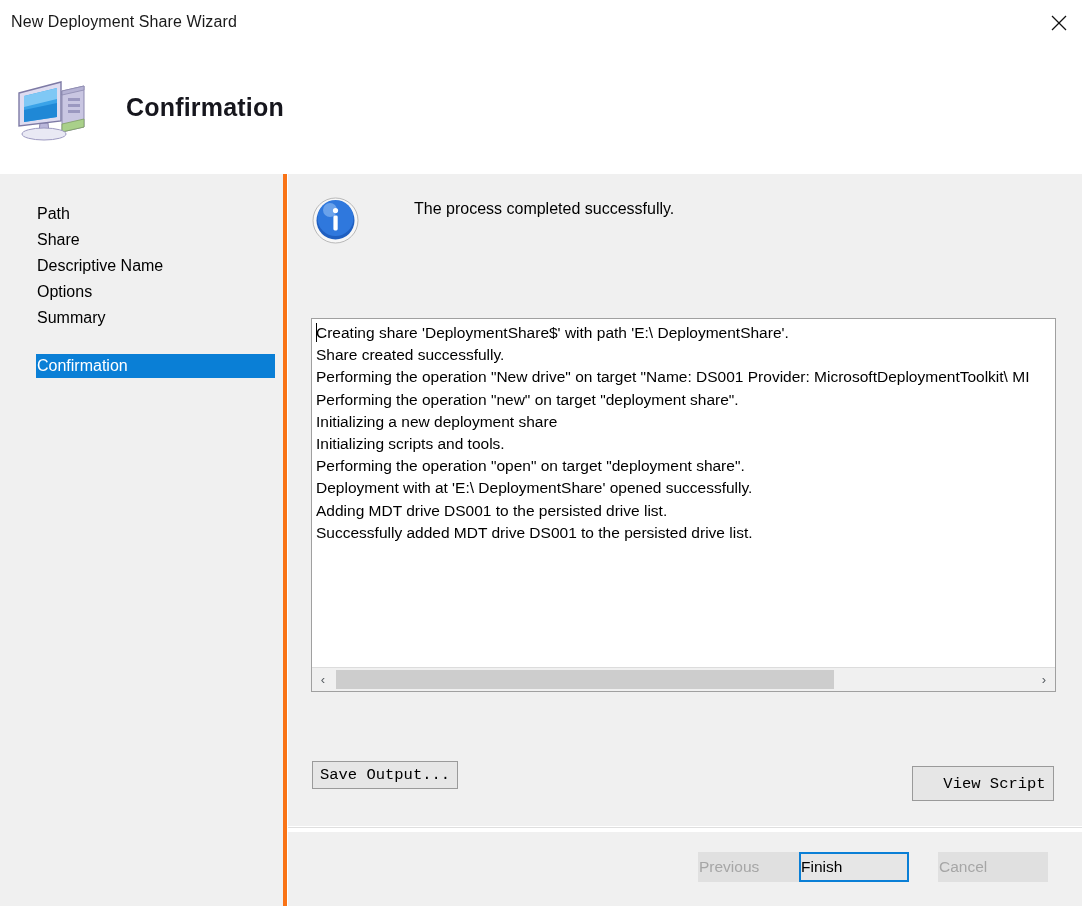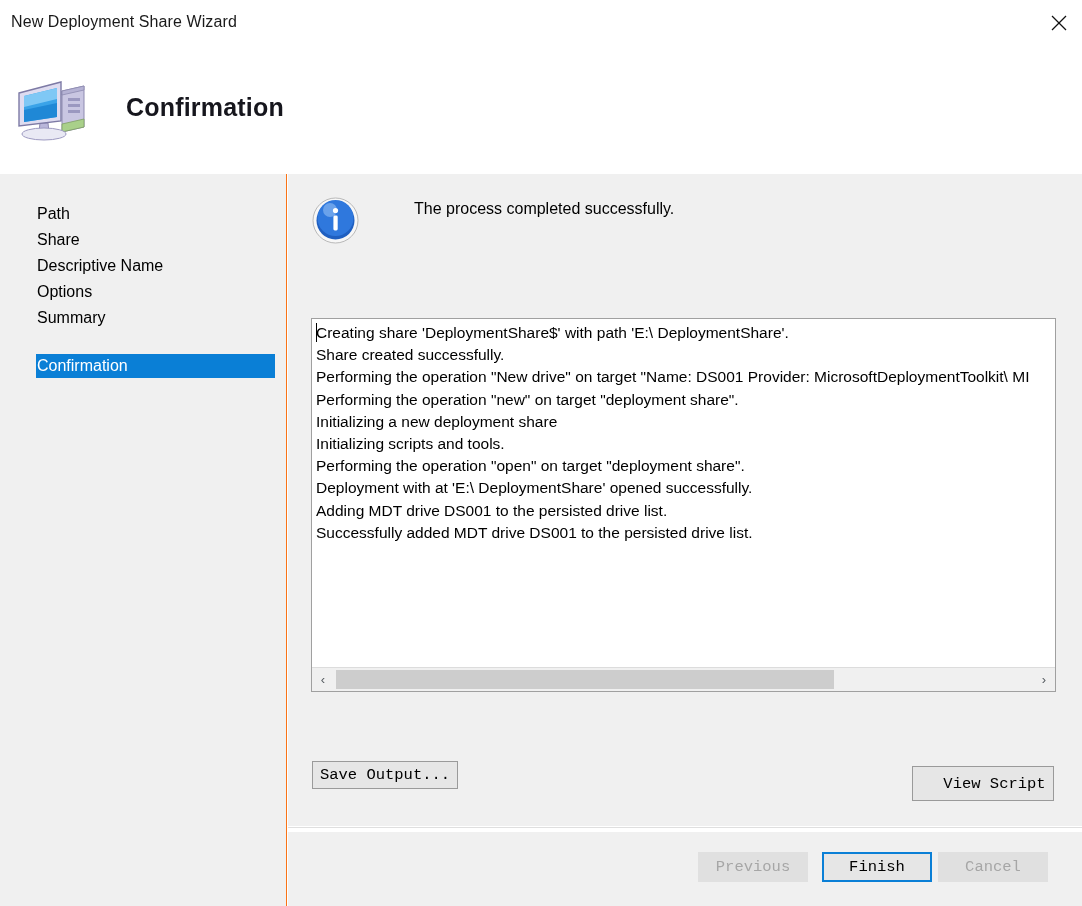--- a/index.html
+++ b/index.html
@@ -75,21 +75,21 @@
   }
 
   
   #sidebar {
     position: absolute;
     left: 0;
     top: 174px;
     width: 287px;
     height: 732px;
     background: #f0f0f0;
-    border-right: 1px solid #f97316;
+    border-right: 4px solid #f97316;
     box-sizing: border-box;
   }
   .step-item {
     position: absolute;
     left: 36px;
     width: 239px;
     height: 24px;
     font-size: 16px;
     line-height: 24px;
     color: #000000;
@@ -245,39 +245,39 @@
     height: 35px;
     padding-left: 23px;
   }
 
   
   .nav-button {
     position: absolute;
     top: 20px;
     height: 30px;
     box-sizing: border-box;
-    font-family: Liberation Mono, monospace;
+    font-family: Liberation Sans, sans-serif;
     font-size: 15.5px;
-    text-align: center;
+    text-align: left;
     padding: 0;
   }
   .nav-button.disabled {
     background: #e0e0e0;
     border: 1px solid #e0e0e0;
     color: #a6a6a6;
     cursor: default;
   }
   .nav-button.default-focus {
     background: #e6e6e6;
     border: 2px solid #0a7fd6;
     color: #000000;
     cursor: pointer;
   }
   #previous-button { left: 410px; width: 110px; }
-  #finish-button   { left: 534px; width: 110px; }
+  #finish-button   { left: 511px; width: 110px; }
   #cancel-button   { left: 650px; width: 110px; }
 </style>
 </head>
 <body>
 
 <div id="titlebar">
   <div id="window-title">New Deployment Share Wizard</div>
   <button id="close-button">
     <svg width="20" height="20" viewBox="0 0 20 20" aria-hidden="true">
       <line x1="3" y1="3" x2="17" y2="17" stroke="#111111" stroke-width="1.3"></line>

